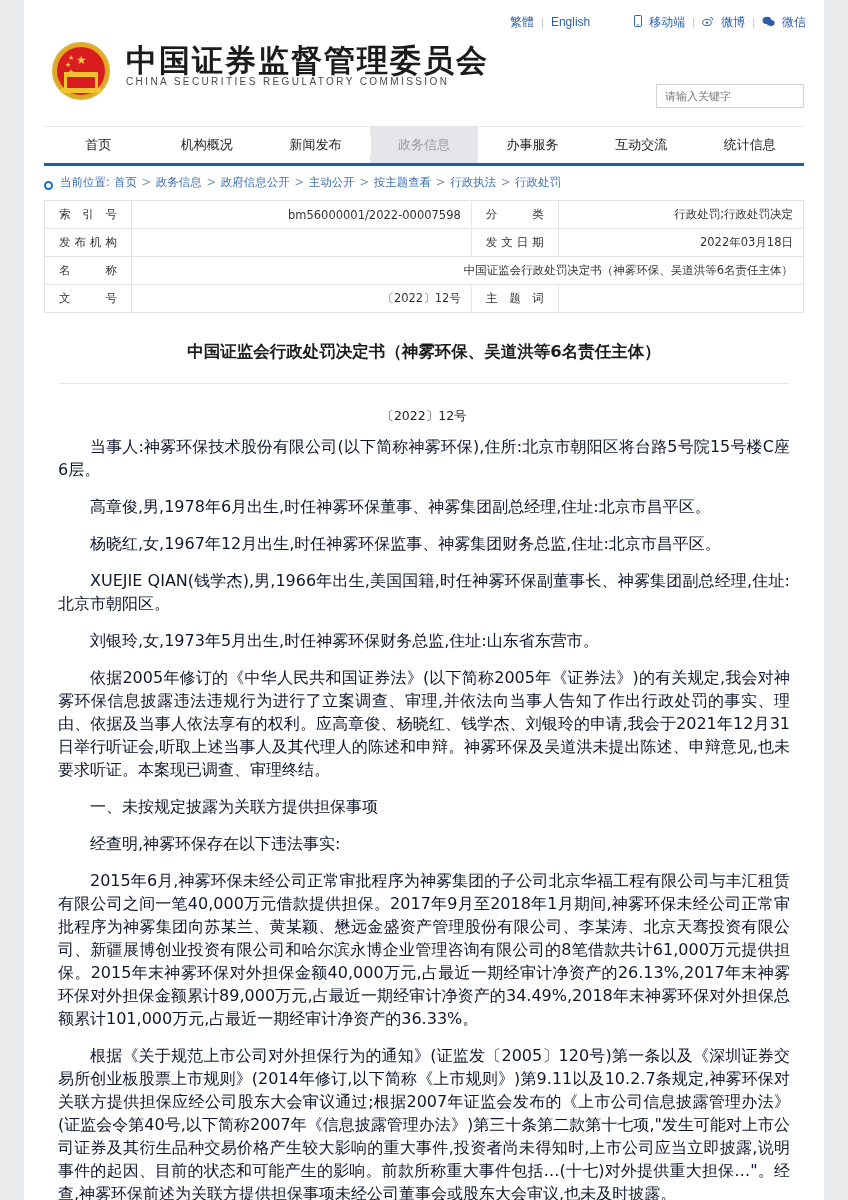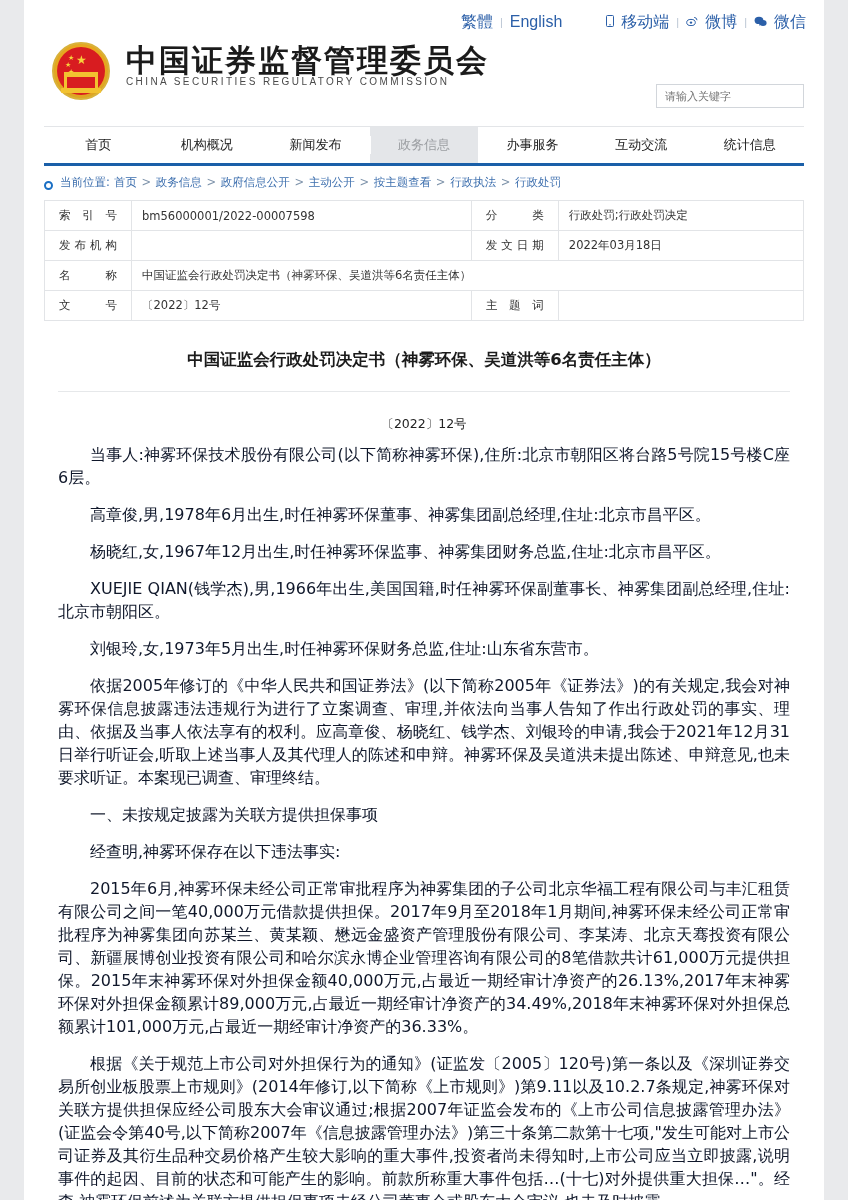--- a/index.html
+++ b/index.html
@@ -35,21 +35,21 @@
   }
   .util-group {
     display: flex;
     align-items: center;
     gap: 5px;
   }
   .util-link {
     color: #2b5fa8;
     text-decoration: none;
     white-space: nowrap;
-    font-size: 16px;
+    font-size: 12px;
   }
   .util-sep {
     color: #b9c4d2;
     font-size: 11px;
     padding: 0 2px;
   }
   .util-gap { width: 44px; }
   .mini-icon {
     display: inline-block;
     vertical-align: middle;
@@ -220,23 +220,24 @@
     margin: 10px 20px 0 20px;
     border: 1px solid #e2e4e7;
     border-collapse: collapse;
     width: calc(100% - 40px);
     font-size: 11.5px;
     color: #333;
     font-family: "DejaVu Sans", "Liberation Sans", sans-serif;
   }
   .meta-table td {
     border: 1px solid #e2e4e7;
-    padding: 7px 10px;
+    padding: 0 10px;
     height: 28px;
     vertical-align: middle;
+    text-align: right;
   }
   .meta-key {
     width: 78px;
     color: #333;
     text-align: center;
     letter-spacing: 4px;
     padding-left: 14px !important;
     white-space: nowrap;
   }
   .meta-val { color: #333; }

